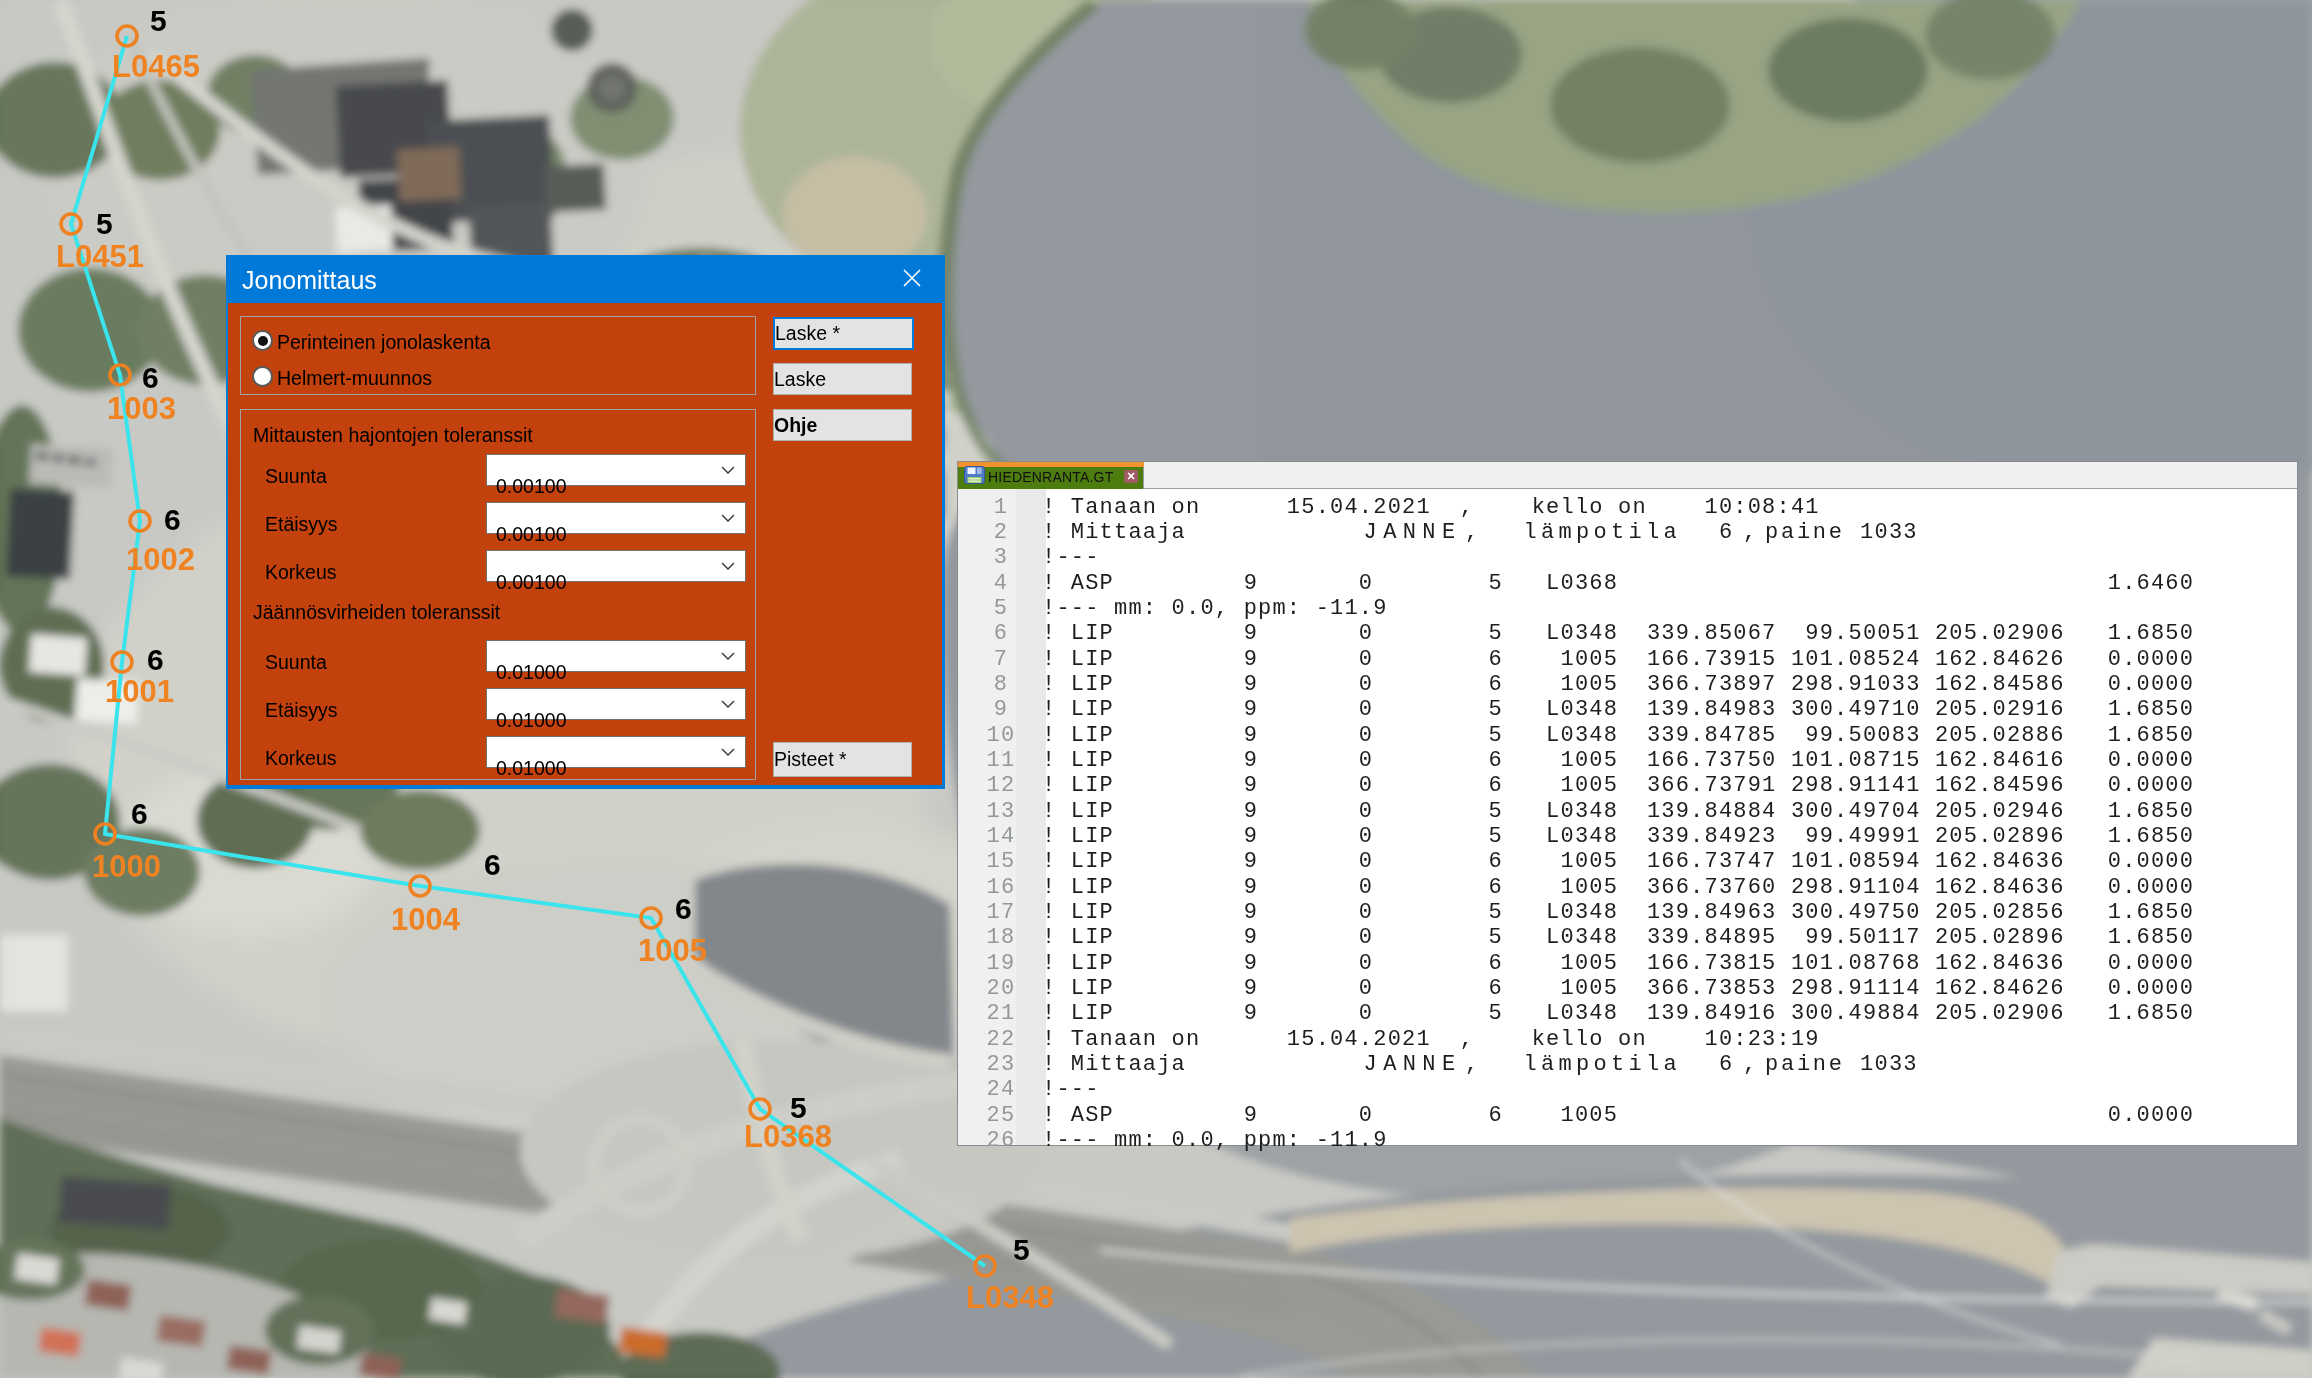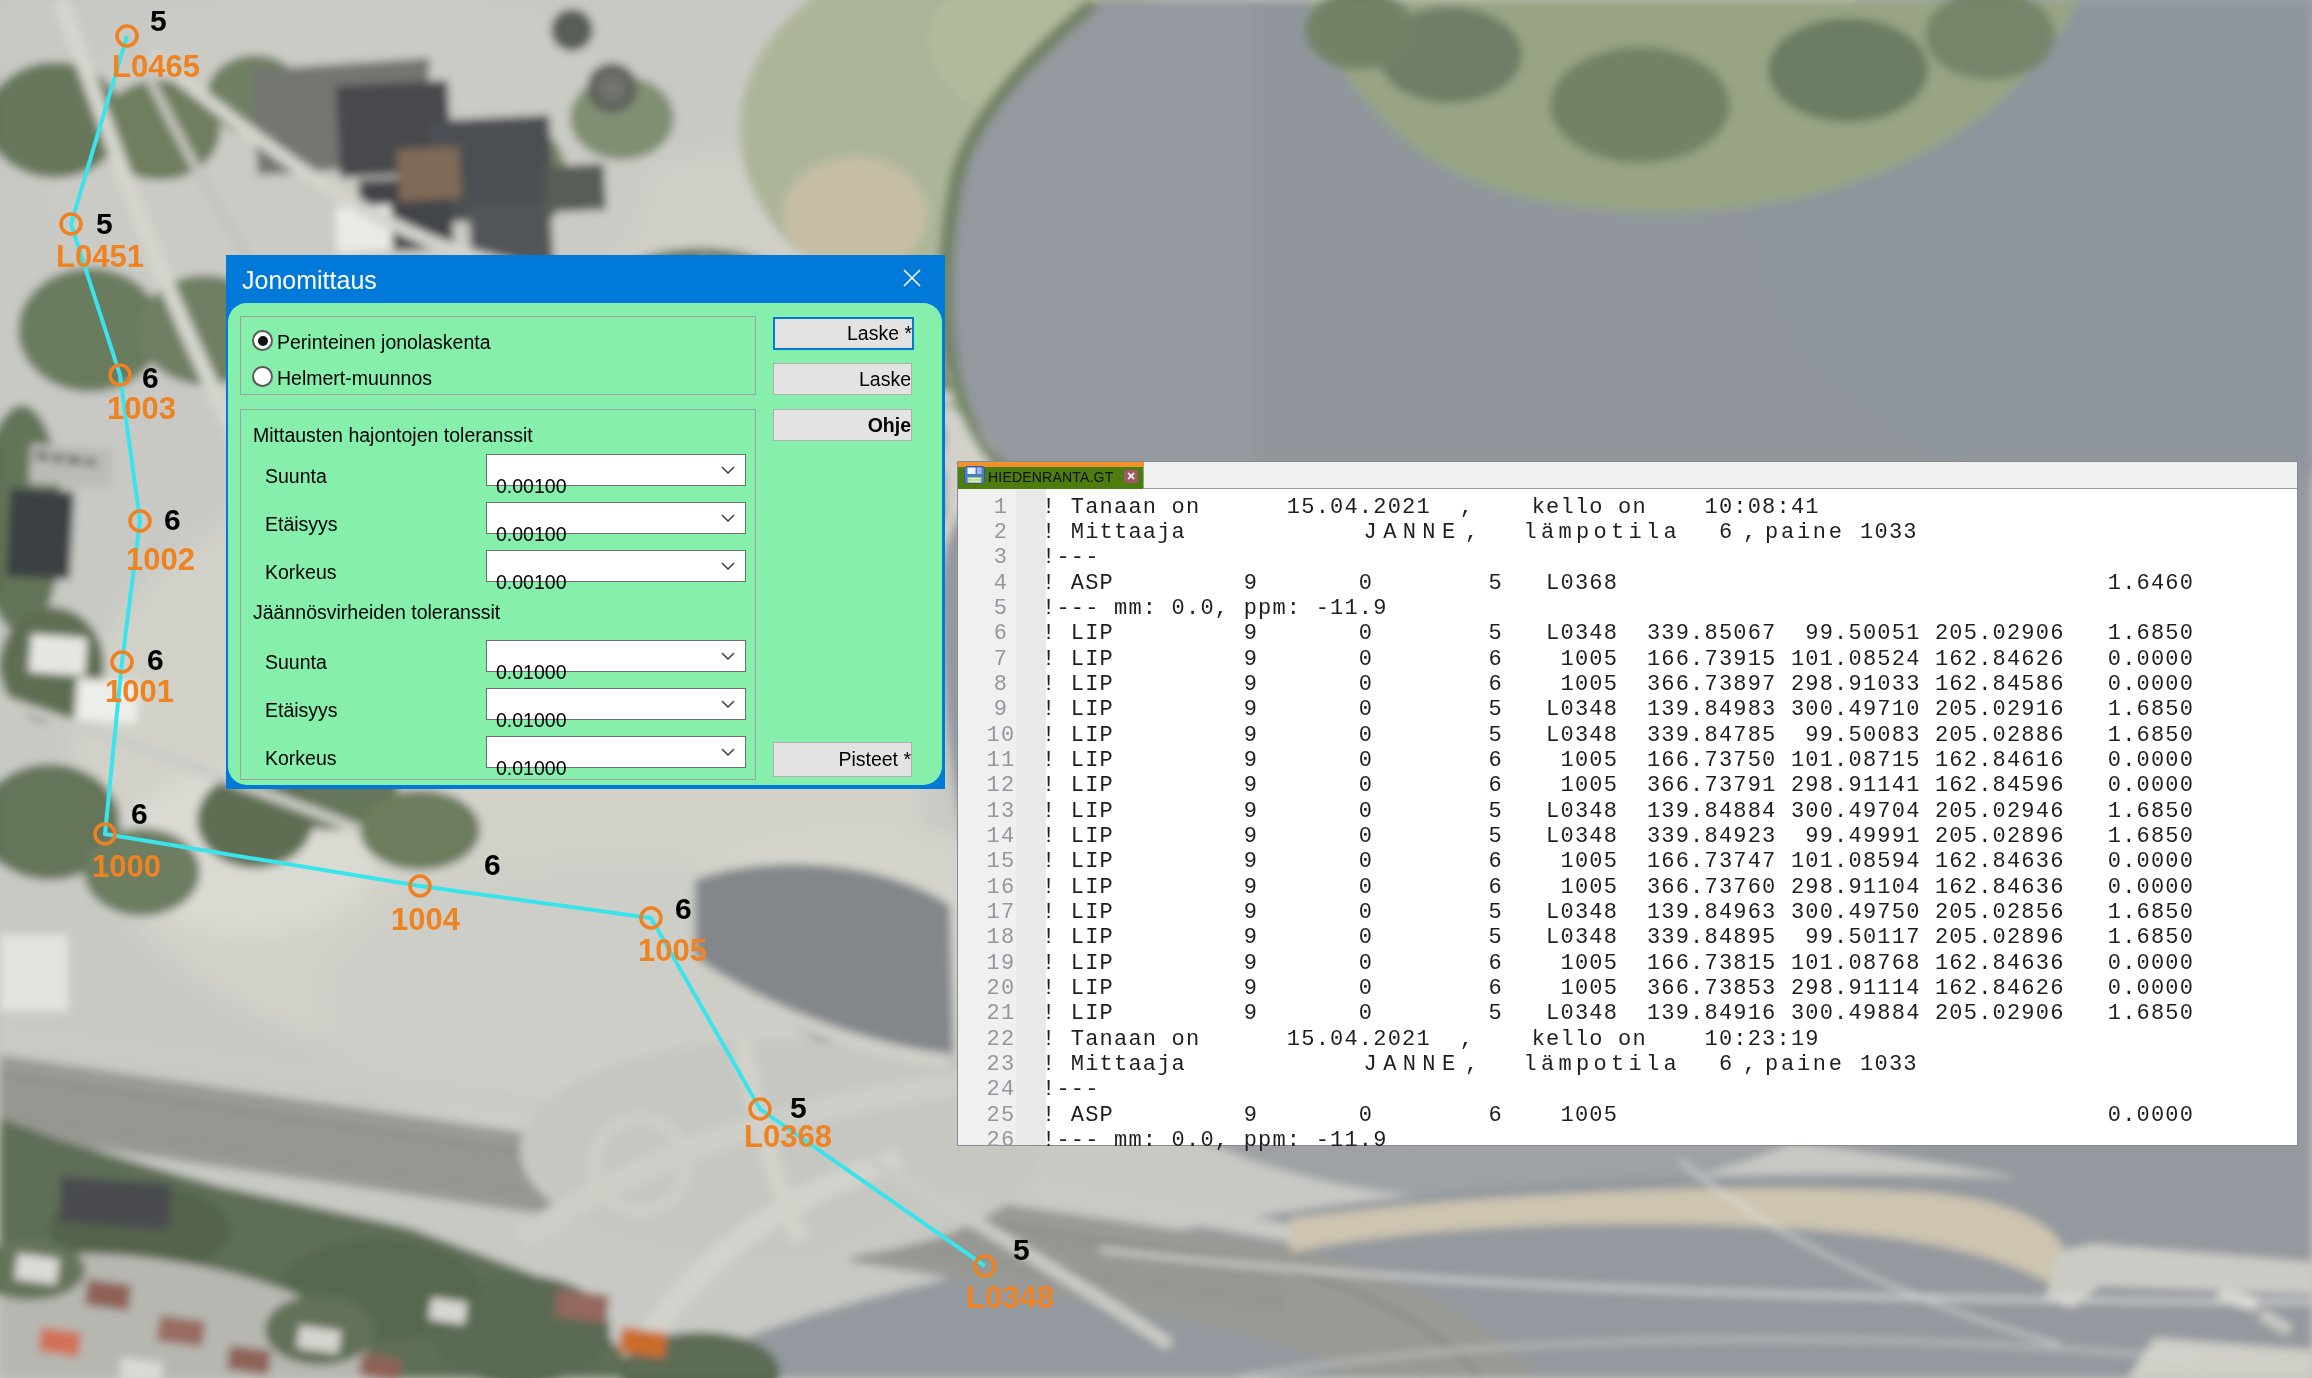--- a/index.html
+++ b/index.html
@@ -3,25 +3,25 @@
 <meta charset="utf-8">
 <style>
   html,body{margin:0;padding:0;}
   #stage{position:relative;width:2312px;height:1378px;overflow:hidden;
     font-family:"Liberation Sans",sans-serif;background:#c4c6c0;}
   #map{position:absolute;left:0;top:0;}
   
   #dlg{position:absolute;left:226px;top:255px;width:719px;height:534px;background:#0079d8;}
   #dlgtitle{position:absolute;left:0;top:0;width:719px;height:44px;background:#0079d8;}
   #dlgtitle .t{position:absolute;left:16px;top:11px;font-size:25px;color:#fff;}
-  #dlgbody{position:absolute;left:2px;top:48px;width:714px;height:482px;background:#86efac;border-radius:19px;}
+  #dlgbody{position:absolute;left:2px;top:48px;width:714px;height:482px;background:#c2410c;}
   .grp{position:absolute;border:1px solid #a2a2a2;}
   .dtx{position:absolute;font-size:19.5px;color:#000;white-space:nowrap;}
   .btn{position:absolute;width:137px;background:#e3e3e3;border:1px solid #b0b0b0;
-       font-size:19.5px;color:#000;text-align:right;}
+       font-size:19.5px;color:#000;text-align:left;}
   .combo{position:absolute;width:258px;height:30px;background:#fff;border:1px solid #707070;}
   .combo .v{position:absolute;left:9px;top:20px;font-size:19.5px;color:#000;}
   .combo svg{position:absolute;right:10px;top:11px;}
   .radio{position:absolute;width:17px;height:17px;border:2px solid #595959;border-radius:50%;background:#fff;}
   .radio .dot{position:absolute;left:3.5px;top:3.5px;width:10px;height:10px;border-radius:50%;background:#111;}
   
   #win{position:absolute;left:957px;top:461px;width:1341px;height:685px;background:#fff;
        border:1px solid #888c90;box-sizing:border-box;}
   #tabstrip{position:absolute;left:0;top:0;width:1339px;height:27px;background:#f0f0f0;
        border-bottom:1px solid #9a9ea2;box-sizing:border-box;}

